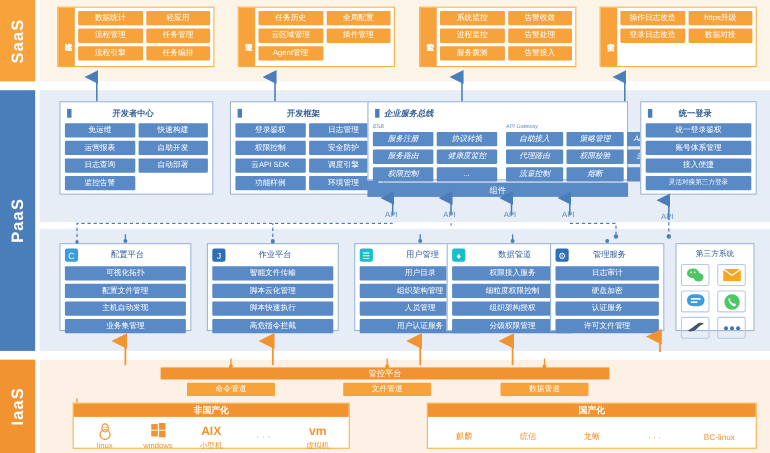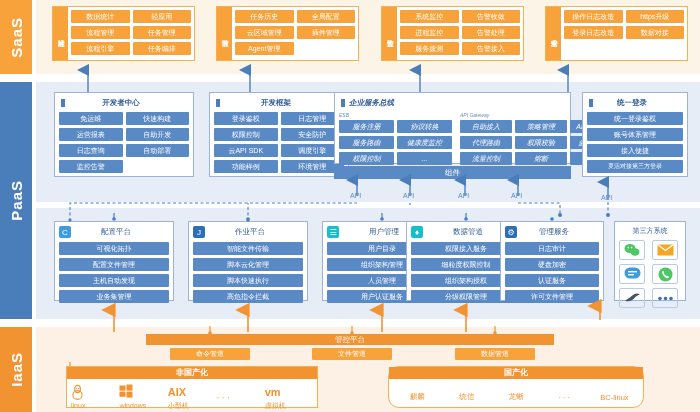--- a/index.html
+++ b/index.html
@@ -89,21 +89,21 @@
   
   .ctrl-bar { position:absolute; background:#F29331; color:#fff; font-size:7.5px;
     text-align:center; line-height:11px; height:11px; }
   .pipe { position:absolute; background:#F7A23B; color:#fff; font-size:7px;
     text-align:center; line-height:12px; height:12px; border-radius:1px; }
 
   .os-group { position:absolute; border:1px solid #F6B14B; background:#fff; }
   .os-head { background:#F29331; color:#fff; font-size:8px; text-align:center;
     line-height:12px; height:12px; font-weight:bold; }
   .os-body { display:flex; align-items:center; height:36px; padding:0 4px; }
-  .os-item { flex:1; color:#F29331; font-size:7px; }
+  .os-item { flex:1; text-align:center; color:#F29331; font-size:7px; }
   .os-item .glyph { display:block; height:17px; line-height:17px; font-size:11px;
     font-weight:bold; }
   .os-item .nm { display:block; font-size:7px; line-height:9px; }
   .os-dots { color:#F6B14B; font-size:10px; letter-spacing:2px; }
   .os-item2 { flex:1; text-align:center; color:#F29331; font-size:7.5px;
     font-weight:normal; }
 
   
   svg.overlay { position:absolute; left:0; top:0; width:700px; height:412px;
     pointer-events:none; }
@@ -412,21 +412,21 @@
         <span class="nm">小型机</span>
       </div>
       <div class="os-item os-dots">···</div>
       <div class="os-item">
         <span class="glyph">vm</span>
         <span class="nm">虚拟机</span>
       </div>
     </div>
   </div>
 
-  <div class="os-group" style="left:388px; top:366px; width:256px; height:42px;border-radius:11px;">
+  <div class="os-group" style="left:388px; top:366px; width:300px; height:42px;">
     <div class="os-head">国产化</div>
     <div class="os-body">
       <div class="os-item2">麒麟</div>
       <div class="os-item2">统信</div>
       <div class="os-item2">龙蜥</div>
       <div class="os-item2 os-dots">···</div>
       <div class="os-item2">BC-linux</div>
     </div>
   </div>
 

